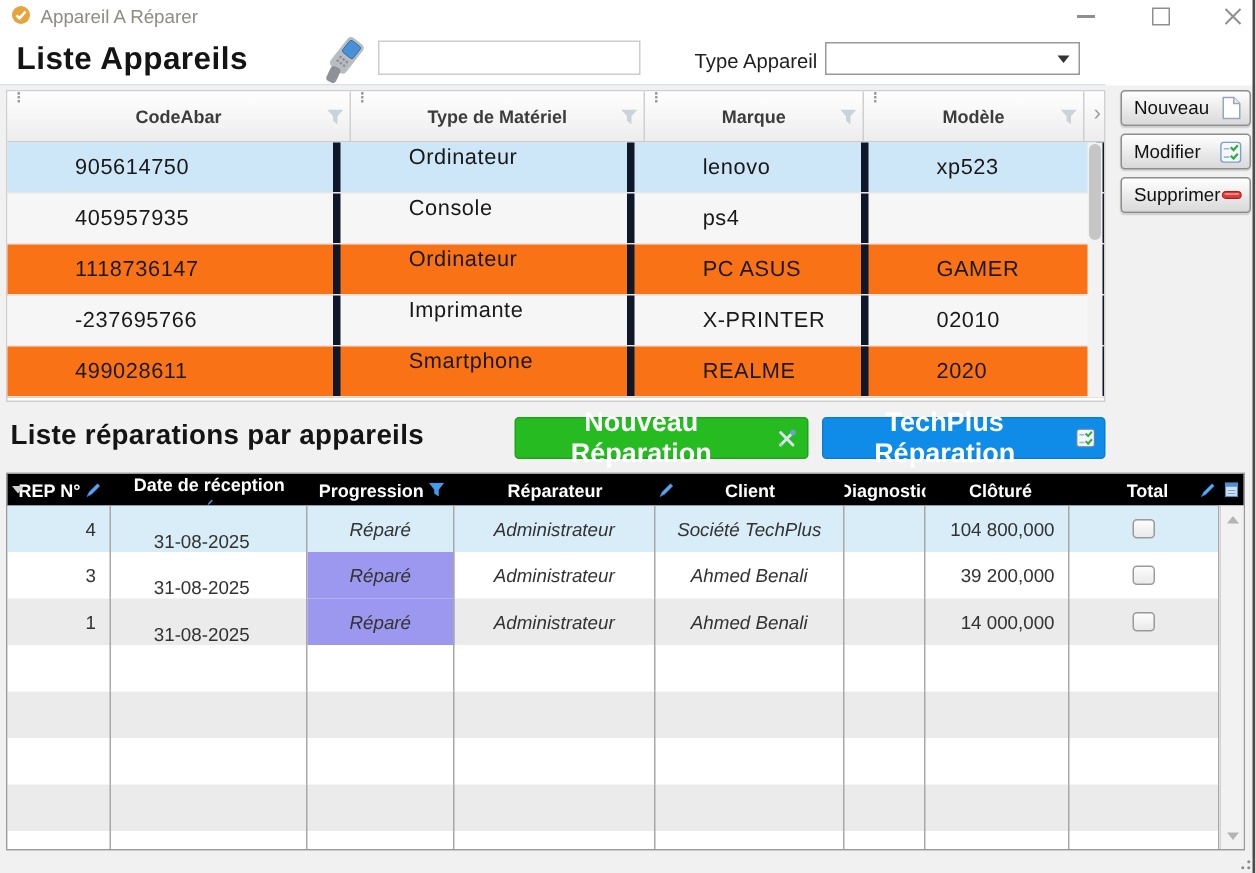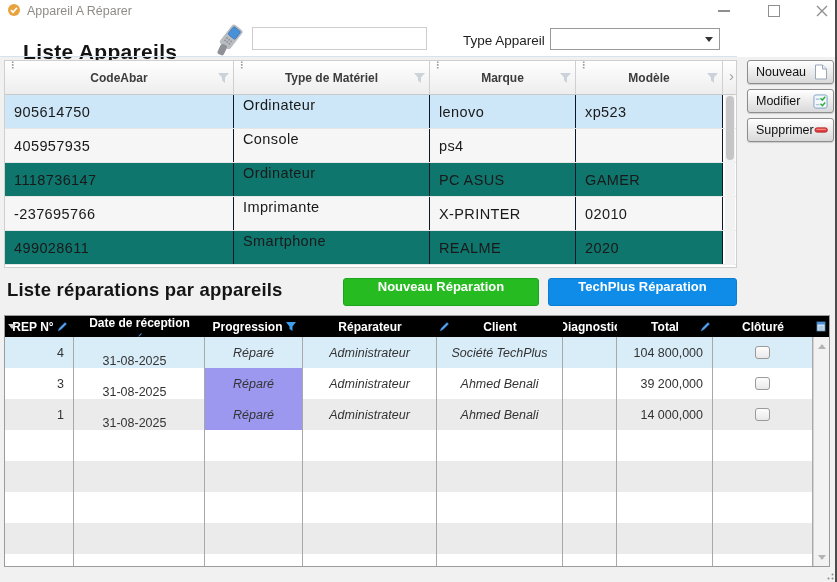--- a/index.html
+++ b/index.html
@@ -7,55 +7,55 @@
   .right-edge{position:absolute;right:0;top:0;width:2px;height:582px;background:#4c4c4c;z-index:50;}
 
   
   .topband{position:absolute;left:0;top:0;width:837px;height:57px;background:#fff;}
   .app-icon{position:absolute;left:7px;top:3px;width:14px;height:14px;}
   .wtitle{position:absolute;left:27px;top:4px;font-size:12.5px;color:#8f8b86;}
   .wc{position:absolute;top:2px;width:30px;height:18px;display:flex;align-items:center;justify-content:center;cursor:default;}
   .wc-min{left:709px;} .wc-max{left:759px;} .wc-cls{left:807px;}
   .minbar{width:12px;height:2px;background:#8f8f8f;}
   .maxbox{width:10px;height:10px;border:1.5px solid #8f8f8f;}
-  .h1{position:absolute;left:7px;top:24px;margin:16px;font-size:21px;font-weight:bold;color:#141414;letter-spacing:.3px;}
+  .h1{position:absolute;left:7px;top:24px;margin:4px;font-size:21px;font-weight:bold;color:#141414;letter-spacing:.3px;}
   .scanner{position:absolute;left:211px;top:21px;width:36px;height:36px;}
   .search{position:absolute;left:252px;top:27px;width:175px;height:23px;border:1px solid #cdcdcd;background:#fff;box-sizing:border-box;font-size:13px;padding:0 6px;outline:none;font-family:inherit;}
   .typelabel{position:absolute;left:463px;top:33px;font-size:13.5px;color:#1f1f1f;}
   .combo{position:absolute;left:550px;top:28px;width:170px;height:22px;border:1px solid #999;background:#fff;box-sizing:border-box;display:flex;align-items:center;cursor:default;}
   .combo-val{flex:1;font-size:12.5px;padding-left:6px;color:#222;}
   .combo-arrow{width:20px;display:flex;justify-content:center;align-items:center;}
   .tri-dn{width:0;height:0;border-left:4px solid transparent;border-right:4px solid transparent;border-top:5px solid #333;}
   .sepline{position:absolute;left:0;top:56px;width:737px;height:1px;background:#d7e2ea;}
 
   
   .t1{position:absolute;left:4px;top:60px;width:733px;height:208px;background:#fff;border:1px solid #cfcfcf;box-sizing:border-box;}
   .t1h{display:flex;height:34px;background:linear-gradient(#ffffff,#ededed);border-bottom:1px solid #c9c9c9;box-sizing:border-box;}
   .t1hc{position:relative;display:flex;align-items:center;justify-content:center;font-size:12px;font-weight:bold;color:#3c3c3c;border-right:1px solid #cfcfcf;box-sizing:border-box;}
   .w1{width:229px;} .w2{width:196px;} .w3{width:146px;} .w4{width:147px;}
   .t1hs{flex:1;position:relative;}
   .dots{position:absolute;left:3px;top:0;font-size:9px;line-height:9px;color:#9a9a9a;}
   .fun{position:absolute;right:4px;top:12px;}
   .chev{position:absolute;right:2px;top:7px;color:#9f9f9f;font-size:15px;line-height:15px;}
-  .t1r{display:flex;height:34px;border-bottom:1px solid #e6e6e6;box-sizing:border-box;background:#0f766e;}
+  .t1r{display:flex;height:34px;border-bottom:1px solid #e6e6e6;box-sizing:border-box;background:#f97316;}
   .t1r.alt{background:#f6f6f6;}
   .t1r.sel{background:#cde7f8;}
-  .t1c{display:flex;align-items:center;padding-left:9px;font-size:14.5px;color:#191919;letter-spacing:.4px;border-right:1px solid #0f172a;box-sizing:border-box;overflow:hidden;white-space:nowrap;}
+  .t1c{display:flex;align-items:center;padding-left:9px;font-size:14.5px;color:#191919;letter-spacing:.4px;border-right:5px solid #0f172a;box-sizing:border-box;overflow:hidden;white-space:nowrap;margin-left:36px;}
   .ctype{align-items:flex-start;padding-top:2px;}
   .csliver{flex:1;background:#fff;}
   .t1sb{position:absolute;right:1px;top:34px;width:10px;height:170px;background:#f2f2f2;}
   .t1thumb{position:absolute;top:1px;left:1px;width:8px;height:64px;background:#c6c6c6;border-radius:4px;}
 
   
   .sbtn{position:absolute;left:747px;width:87px;height:24px;border:1px solid #8d8d8d;border-radius:3px;background:linear-gradient(#ffffff,#d9d9d9);display:flex;align-items:center;justify-content:space-between;padding:0 5px 0 8px;font-size:12.5px;color:#111;box-sizing:border-box;font-family:inherit;cursor:default;box-shadow:0 1px 1px rgba(0,0,0,.15);}
   .sb1{top:60px;} .sb2{top:89px;} .sb3{top:118px;}
 
   
   .h2{position:absolute;left:7px;top:279px;margin:0;font-size:18.5px;font-weight:bold;color:#141414;letter-spacing:.2px;}
-  .actbtn{position:absolute;top:278px;height:28px;border-radius:3px;color:#fff;font-size:13px;font-weight:bold;display:flex;align-items:center;justify-content:center;gap:12px;box-sizing:border-box;font-family:inherit;cursor:default;flex-direction:column;}
+  .actbtn{position:absolute;top:278px;height:28px;border-radius:3px;color:#fff;font-size:18px;font-weight:bold;display:flex;align-items:center;justify-content:center;gap:12px;box-sizing:border-box;font-family:inherit;cursor:default;}
   .gbtn{left:343px;width:196px;background:#26bc21;border:1px solid #1ea51e;}
   .bbtn{left:548px;width:189px;background:#0f8ce8;border:1px solid #0c7ed2;}
 
   
   .t2{position:absolute;left:4px;top:315px;width:826px;height:252px;background:#fff;border:1px solid #9b9b9b;box-sizing:border-box;}
   .t2h{position:absolute;left:0;top:0;right:0;height:21px;background:#000;color:#fff;display:flex;}
   .hc{display:flex;align-items:center;justify-content:center;gap:3px;font-size:12px;font-weight:bold;box-sizing:border-box;overflow:hidden;white-space:nowrap;position:relative;}
   .k1{width:69px;} .k2{width:131px;flex-direction:column;} .k3{width:98px;} .k4{width:134px;} .k5{width:126px;} .k6{width:54px;} .k7{width:96px;} .k8{width:100px;} .k9{flex:1;}
   .corner{position:absolute;left:3px;top:8px;}
   .t2body{position:absolute;left:0;top:21px;right:16px;bottom:0;overflow:hidden;}
@@ -284,28 +284,28 @@
       </div>
       <div class="hc k6">
         <svg width="10" height="10" viewBox="0 0 10 10">
             <path d="M1 9l1.5-3L8 .5 9.5 2 4 7.5 1 9z" fill="#5aa8f5" stroke="#2f7fd0" stroke-width="0.5"></path>
           </svg>
         <span>Diagnostic</span>
         <svg width="10" height="9" viewBox="0 0 10 9">
             <path d="M0 0h10L6.5 4.5V9L3.5 7V4.5Z" fill="#3f9df0"></path>
           </svg>
       </div>
+      <div class="hc k8">
+        <span>Clôturé</span>
+      </div>
       <div class="hc k7">
         <span>Total</span>
         <svg style="position:absolute;right:3px" width="10" height="10" viewBox="0 0 10 10">
             <path d="M1 9l1.5-3L8 .5 9.5 2 4 7.5 1 9z" fill="#5aa8f5" stroke="#2f7fd0" stroke-width="0.5"></path>
           </svg>
-      </div>
-      <div class="hc k8">
-        <span>Clôturé</span>
       </div>
       <div class="hc k9">
         <svg width="11" height="11" viewBox="0 0 11 11">
             <rect x="1" y="1" width="8" height="9" fill="#cfe2f4" stroke="#5b87b0" stroke-width="0.8"></rect>
             <rect x="1" y="1" width="8" height="2.5" fill="#4a90d9"></rect>
             <path d="M2.5 6h5M2.5 8h5" stroke="#7fa6c8" stroke-width="0.8"></path>
           </svg>
       </div>
     </div>
 

